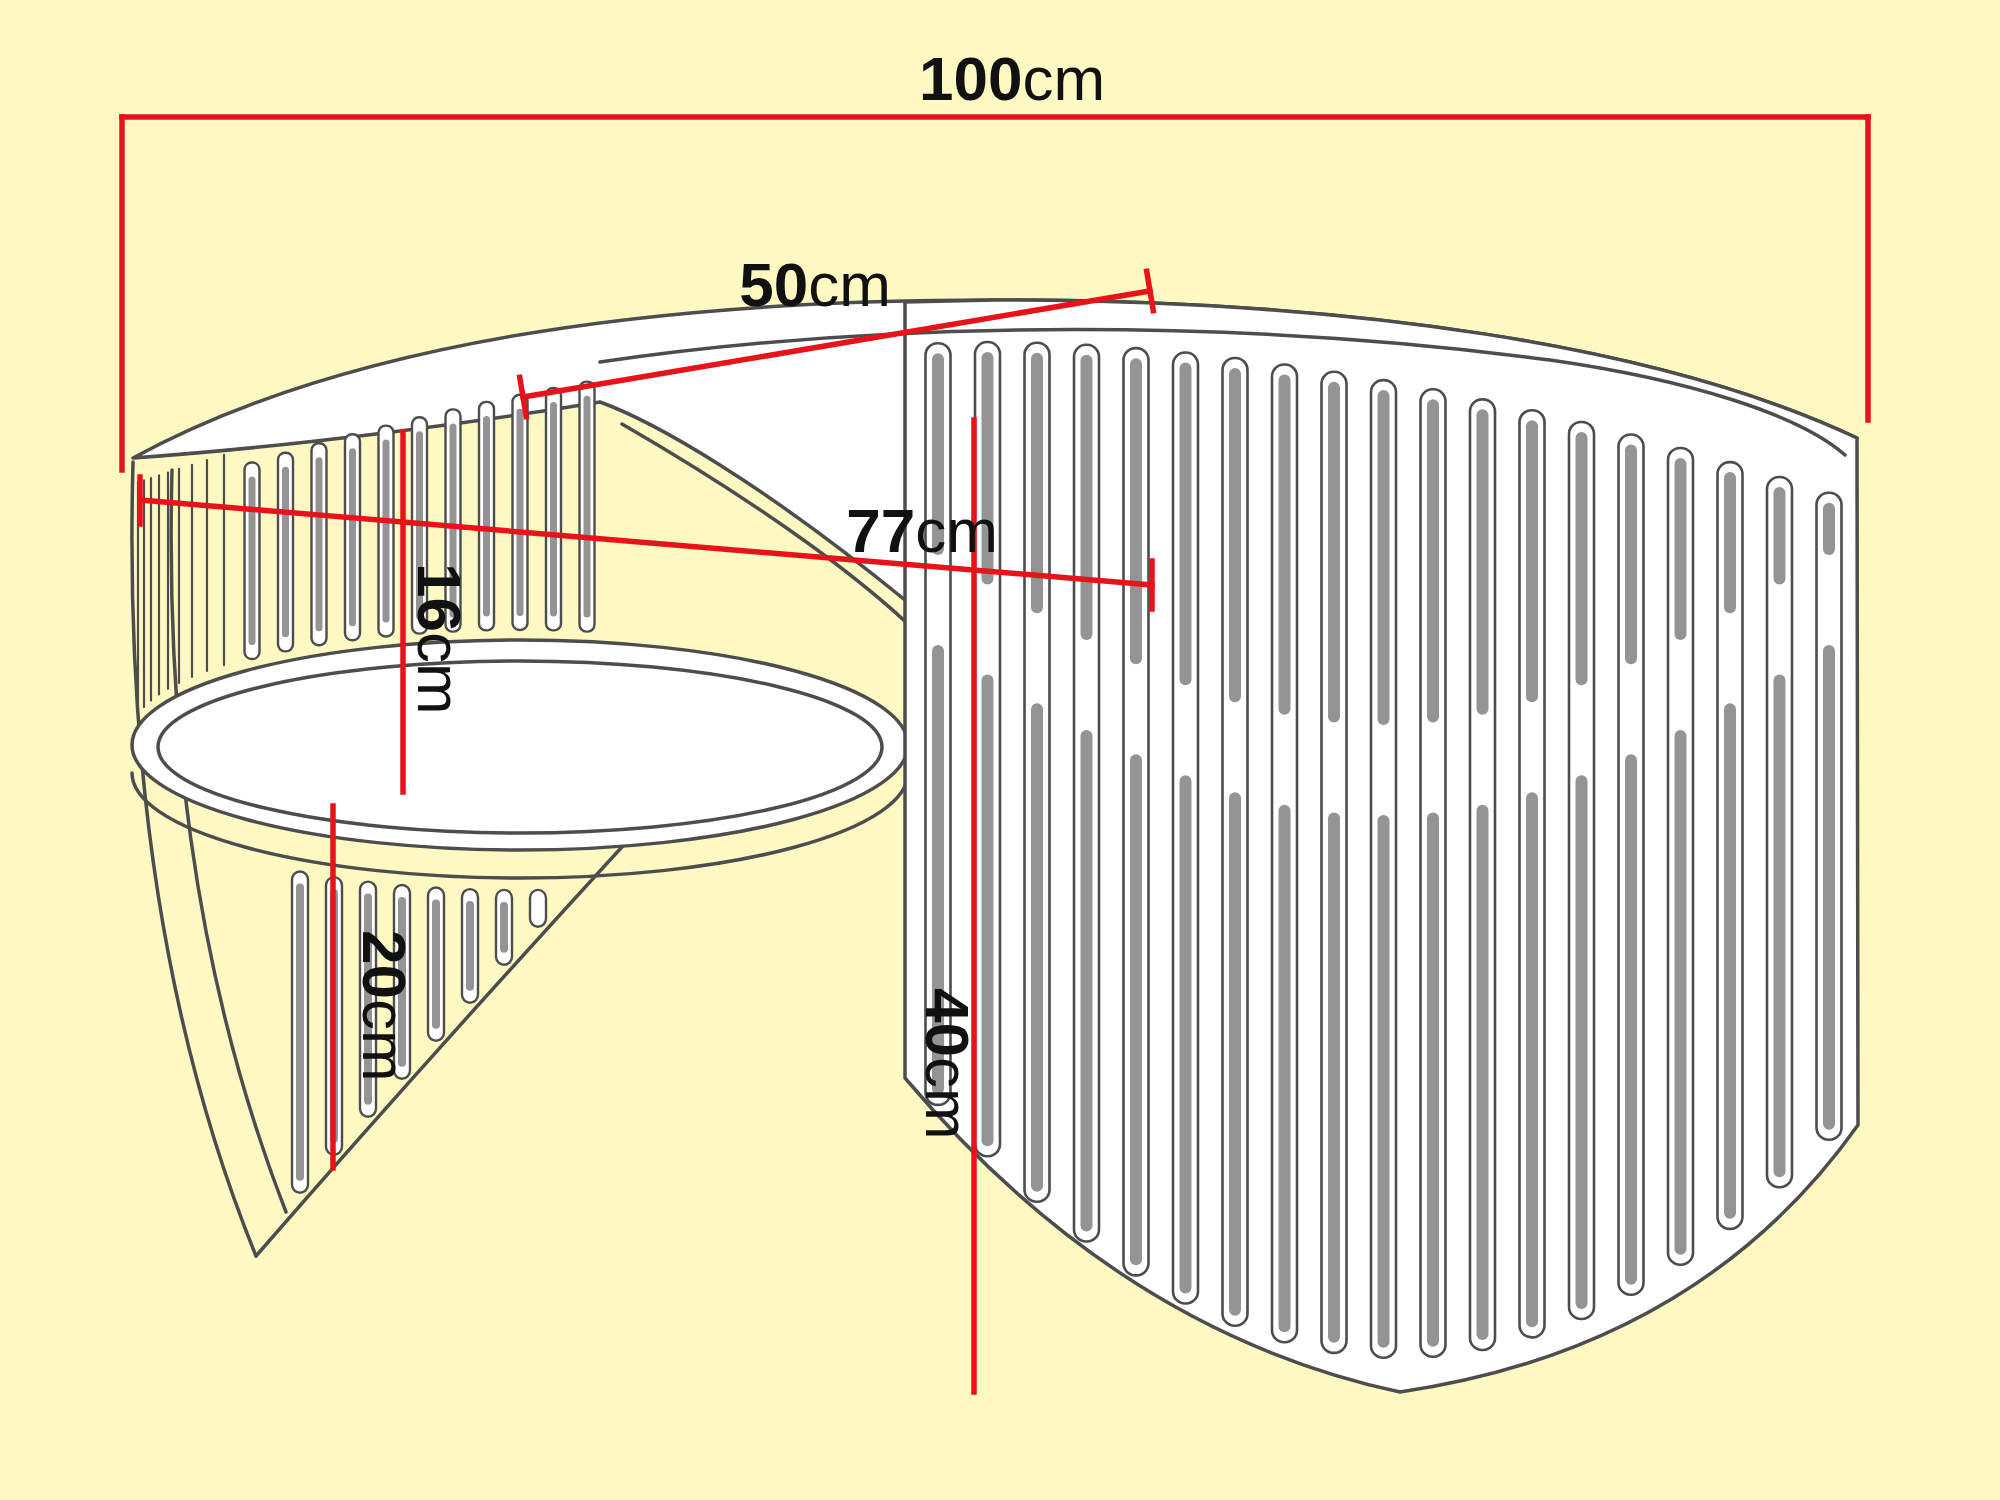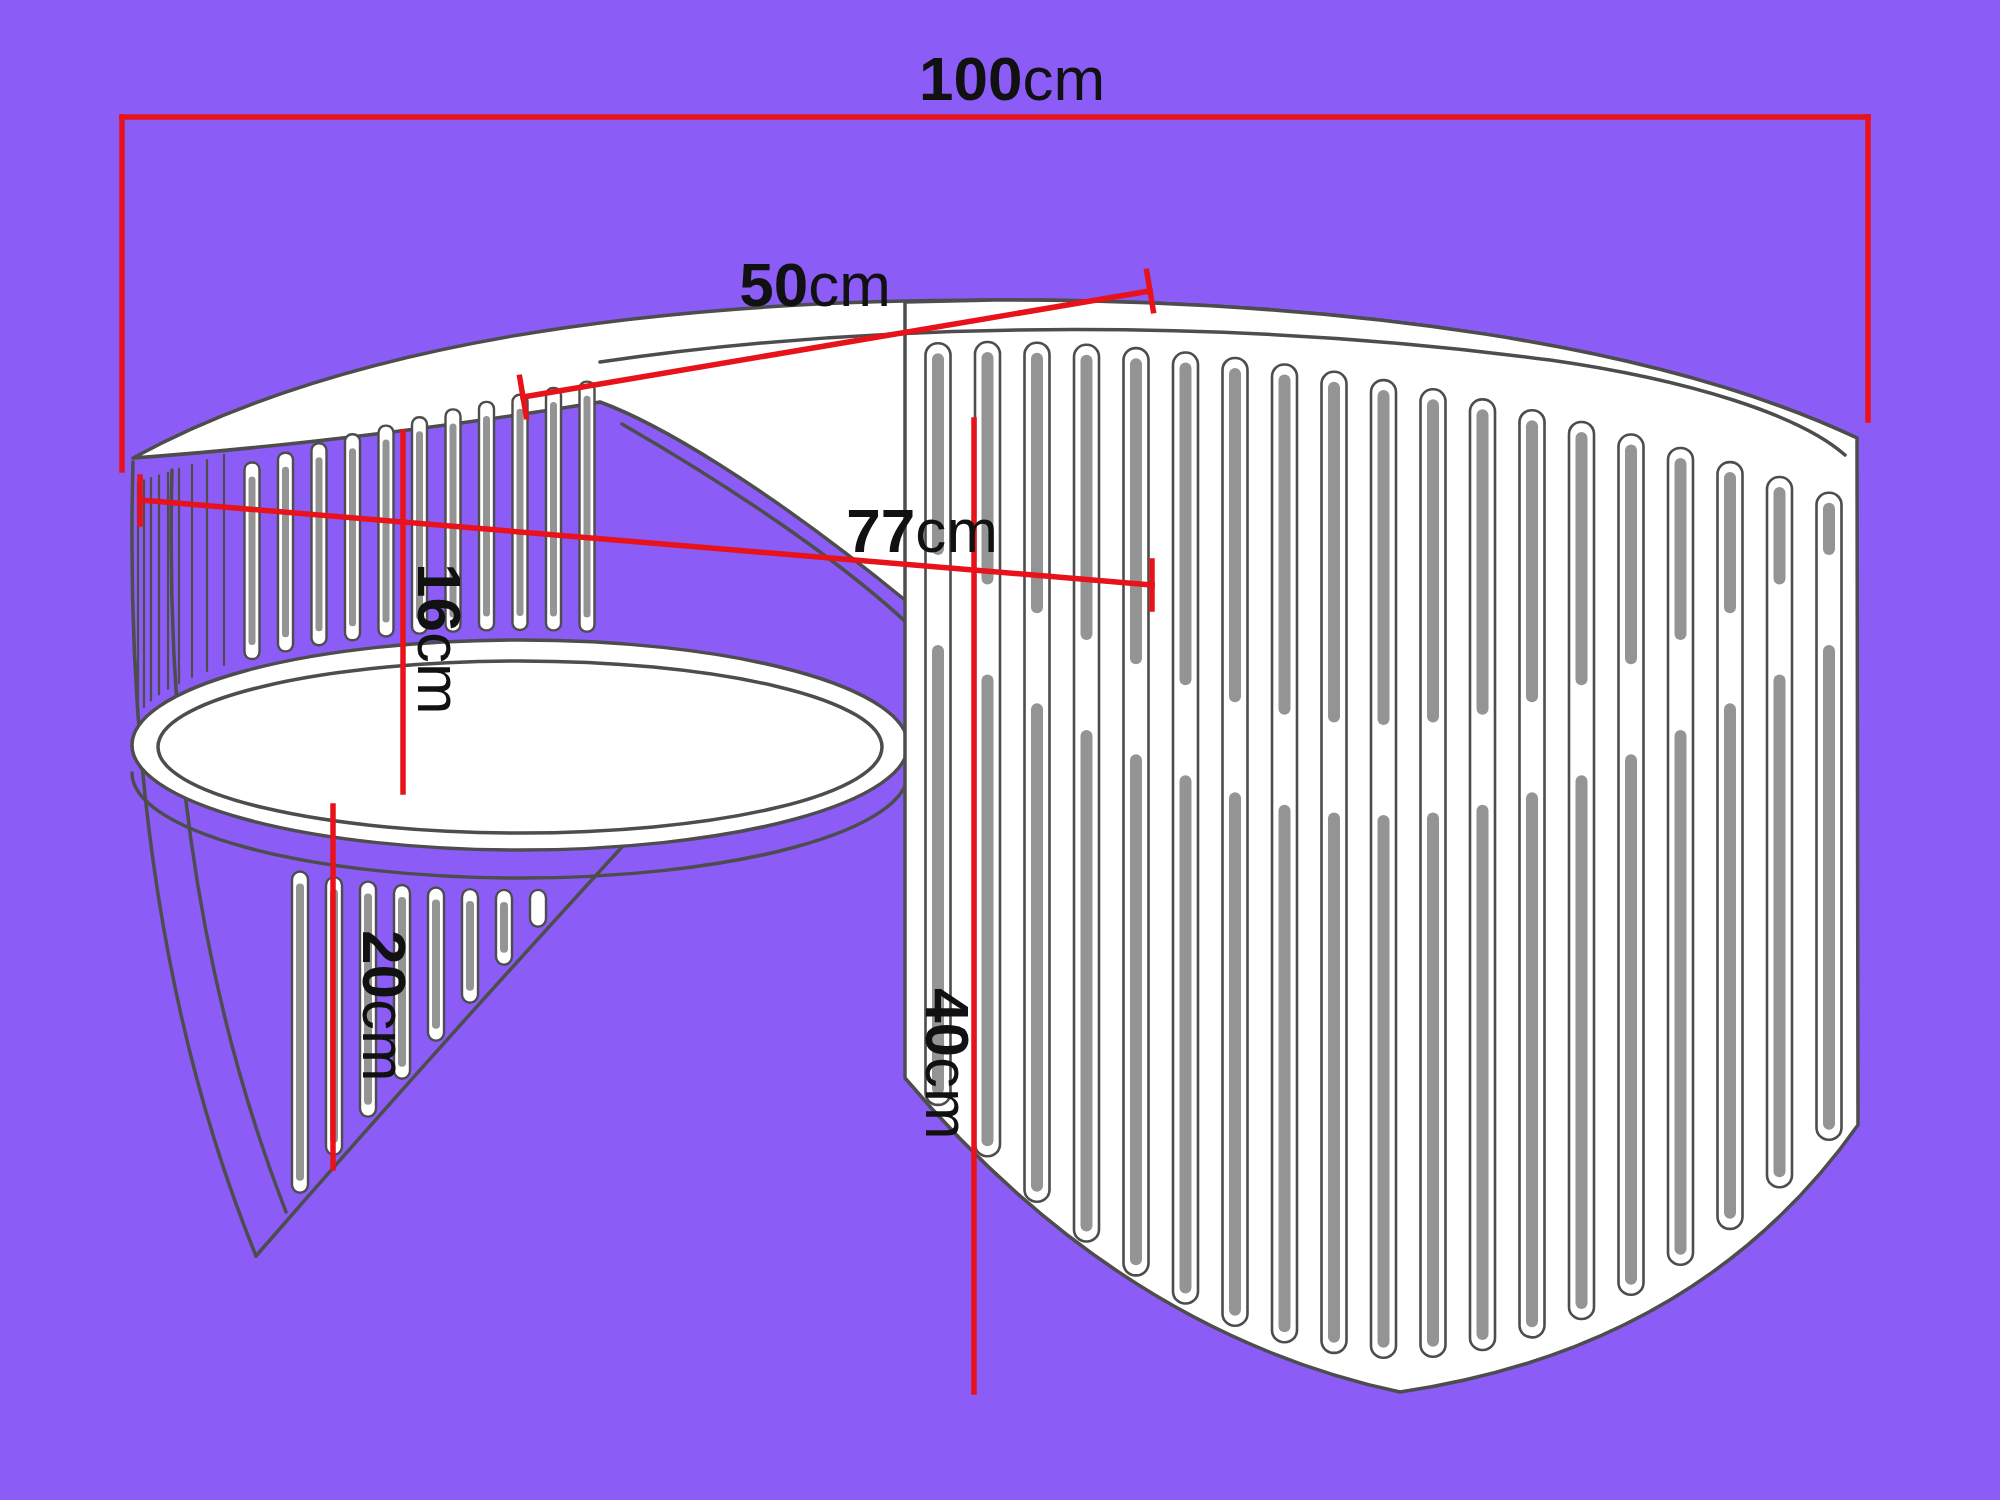--- a/index.html
+++ b/index.html
@@ -1,16 +1,16 @@
 <!DOCTYPE html>
 <html style="--c-dim: #e8121a; --c-line: #4d4d4d; --c-slat: #949494; --c-text: #111111;"><head>
 <meta charset="utf-8">
 <style>
   html,body{margin:0;padding:0;background:#fff;}
-  .stage{width:2000px;height:1500px;position:relative;background:#8b5cf6;}
+  .stage{width:2000px;height:1500px;position:relative;background:#fef9c3;}
   svg{display:block;}
   .ln{stroke:var(--c-line,#4d4d4d);stroke-width:3.5;fill:none;stroke-linecap:round;stroke-linejoin:round;}
   .ln-fill{stroke:var(--c-line,#4d4d4d);stroke-width:3.5;fill:#ffffff;stroke-linecap:round;stroke-linejoin:round;}
   .dim{stroke:var(--c-dim,#e8121a);stroke-width:5.5;fill:none;stroke-linecap:square;}
   .dim-label{font-family:"Liberation Sans",sans-serif;font-size:62px;fill:var(--c-text,#111111);}
   .dim-label .num{font-weight:700;}
   .dim-label .unit{font-weight:400;}
 </style>
 </head>
 <body>

